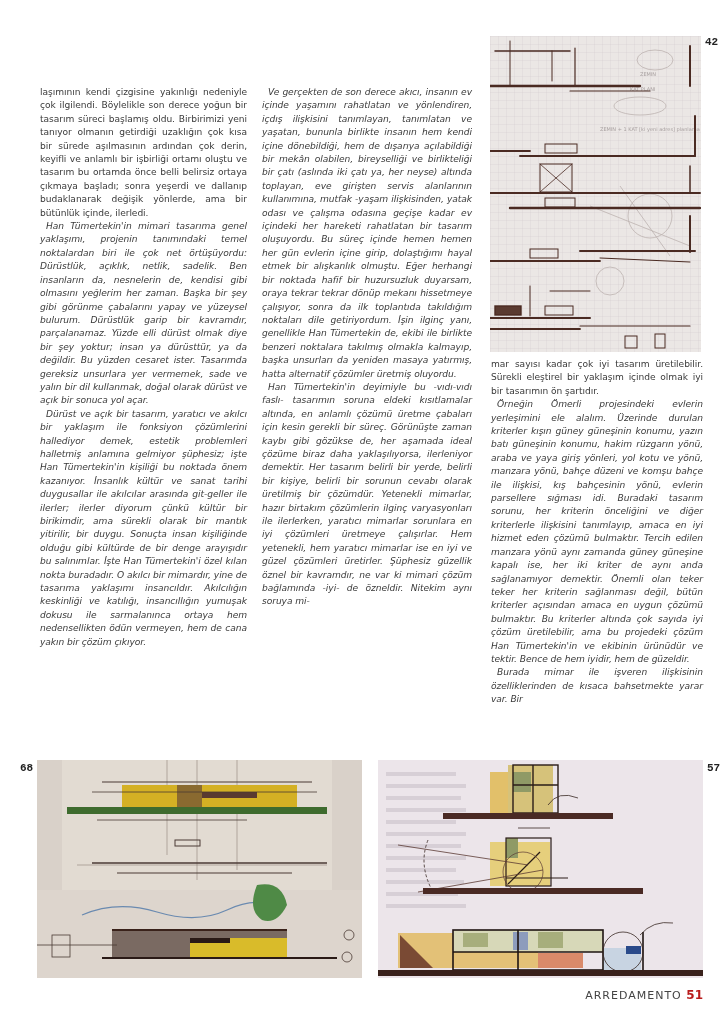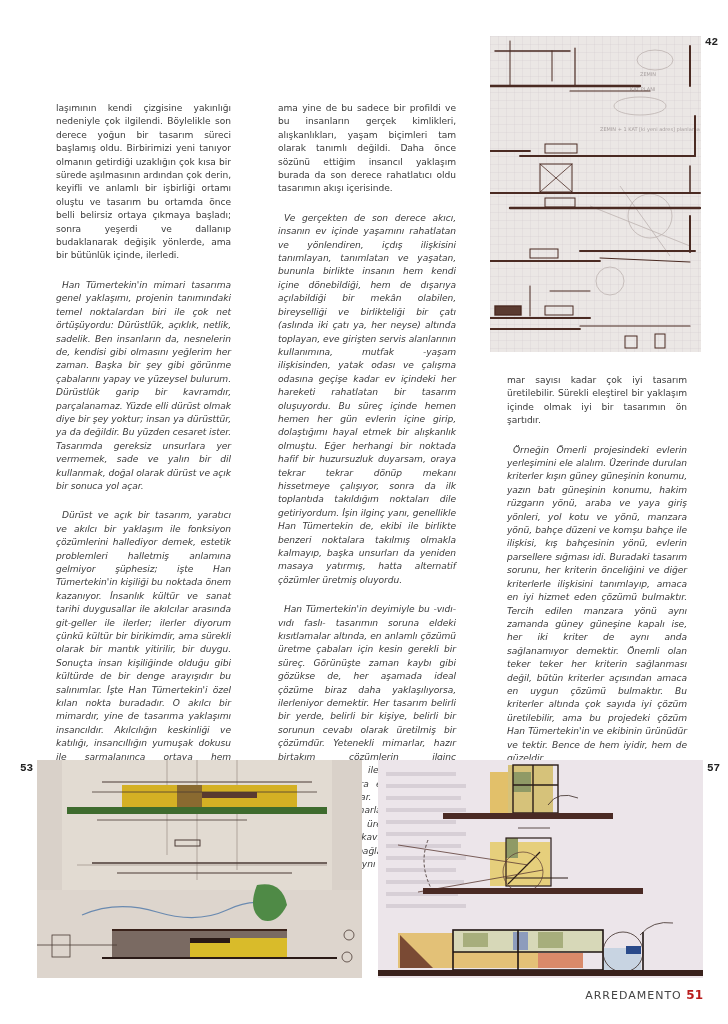--- a/index.html
+++ b/index.html
@@ -4,21 +4,21 @@
 <style>
   html, body { margin: 0; padding: 0; background: #ffffff; }
   body {
     width: 728px; height: 1024px; position: relative; overflow: hidden;
     font-family: "DejaVu Sans", sans-serif; color: #3a3a3a;
   }
   .col {
     position: absolute; font-size: 9.1px; line-height: 13.4px;
     text-align: justify; letter-spacing: -0.05px;
   }
-  .col p { margin: 16px; text-indent: 0; }
+  .col p { margin: 0; text-indent: 0; }
   .col p.indent { text-indent: 6px; font-style: italic; }
   #col1 { left: 40px; top: 86px; width: 207px; }
   #col2 { left: 262px; top: 86px; width: 210px; }
   #col3 { left: 491px; top: 358px; width: 212px; }
 
   .pagenum {
     position: absolute; font-weight: bold; font-size: 11px; color: #222;
     font-family: Liberation Mono, monospace;
   }
   #num42 { left: 705px; top: 36px; }
@@ -40,33 +40,32 @@
 </head>
 <body>
 
 <div id="col1" class="col">
   <p>laşımının kendi çizgisine yakınlığı nedeniyle çok ilgilendi. Böylelikle son derece yoğun bir tasarım süreci başlamış oldu. Birbirimizi yeni tanıyor olmanın getirdiği uzaklığın çok kısa bir sürede aşılmasının ardından çok derin, keyifli ve anlamlı bir işbirliği ortamı oluştu ve tasarım bu ortamda önce belli belirsiz ortaya çıkmaya başladı; sonra yeşerdi ve dallanıp budaklanarak değişik yönlerde, ama bir bütünlük içinde, ilerledi.</p>
   <p class="indent">Han Tümertekin'in mimari tasarıma genel yaklaşımı, projenin tanımındaki temel noktalardan biri ile çok net örtüşüyordu: Dürüstlük, açıklık, netlik, sadelik. Ben insanların da, nesnelerin de, kendisi gibi olmasını yeğlerim her zaman. Başka bir şey gibi görünme çabalarını yapay ve yüzeysel bulurum. Dürüstlük garip bir kavramdır, parçalanamaz. Yüzde elli dürüst olmak diye bir şey yoktur; insan ya dürüsttür, ya da değildir. Bu yüzden cesaret ister. Tasarımda gereksiz unsurlara yer vermemek, sade ve yalın bir dil kullanmak, doğal olarak dürüst ve açık bir sonuca yol açar.</p>
   <p class="indent">Dürüst ve açık bir tasarım, yaratıcı ve akılcı bir yaklaşım ile fonksiyon çözümlerini hallediyor demek, estetik problemleri halletmiş anlamına gelmiyor şüphesiz; işte Han Tümertekin'in kişiliği bu noktada önem kazanıyor. İnsanlık kültür ve sanat tarihi duygusallar ile akılcılar arasında git-geller ile ilerler; ilerler diyorum çünkü kültür bir birikimdir, ama sürekli olarak bir mantık yitirilir, bir duygu. Sonuçta insan kişiliğinde olduğu gibi kültürde de bir denge arayışıdır bu salınımlar. İşte Han Tümertekin'i özel kılan nokta buradadır. O akılcı bir mimardır, yine de tasarıma yaklaşımı insancıldır. Akılcılığın keskinliği ve katılığı, insancıllığın yumuşak dokusu ile sarmalanınca ortaya hem nedensellikten ödün vermeyen, hem de cana yakın bir çözüm çıkıyor.</p>
 </div>
 
 <div id="col2" class="col">
-  <p>ama yine de bu sadece bir profildi ve bu insanların gerçek kimlikleri, alışkanlıkları, yaşam biçimleri tam olarak tanımlı değildi. Daha önce sözünü ettiğim insancıl yaklaşım burada da son derece rahatlatıcı oldu tasarımın akışı içerisinde.</p>
   <p class="indent">Ve gerçekten de son derece akıcı, insanın ev içinde yaşamını rahatlatan ve yönlendiren, içdış ilişkisini tanımlayan, tanımlatan ve yaşatan, bununla birlikte insanın hem kendi içine dönebildiği, hem de dışarıya açılabildiği bir mekân olabilen, bireyselliği ve birlikteliği bir çatı (aslında iki çatı ya, her neyse) altında toplayan, eve girişten servis alanlarının kullanımına, mutfak -yaşam ilişkisinden, yatak odası ve çalışma odasına geçişe kadar ev içindeki her hareketi rahatlatan bir tasarım oluşuyordu. Bu süreç içinde hemen hemen her gün evlerin içine girip, dolaştığımı hayal etmek bir alışkanlık olmuştu. Eğer herhangi bir noktada hafif bir huzursuzluk duyarsam, oraya tekrar tekrar dönüp mekanı hissetmeye çalışıyor, sonra da ilk toplantıda takıldığım noktaları dile getiriyordum. İşin ilginç yanı, genellikle Han Tümertekin de, ekibi ile birlikte benzeri noktalara takılmış olmakla kalmayıp, başka unsurları da yeniden masaya yatırmış, hatta alternatif çözümler üretmiş oluyordu.</p>
   <p class="indent">Han Tümertekin'in deyimiyle bu -vıdı-vıdı faslı- tasarımın soruna eldeki kısıtlamalar altında, en anlamlı çözümü üretme çabaları için kesin gerekli bir süreç. Görünüşte zaman kaybı gibi gözükse de, her aşamada ideal çözüme biraz daha yaklaşılıyorsa, ilerleniyor demektir. Her tasarım belirli bir yerde, belirli bir kişiye, belirli bir sorunun cevabı olarak üretilmiş bir çözümdür. Yetenekli mimarlar, hazır birtakım çözümlerin ilginç varyasyonları ile ilerlerken, yaratıcı mimarlar sorunlara en iyi çözümleri üretmeye çalışırlar. Hem yetenekli, hem yaratıcı mimarlar ise en iyi ve güzel çözümleri üretirler. Şüphesiz güzellik öznel bir kavramdır, ne var ki mimari çözüm bağlamında -iyi- de özneldir. Nitekim aynı soruya mi-</p>
 </div>
 
 <div id="col3" class="col">
   <p>mar sayısı kadar çok iyi tasarım üretilebilir. Sürekli eleştirel bir yaklaşım içinde olmak iyi bir tasarımın ön şartıdır.</p>
   <p class="indent">Örneğin Ömerli projesindeki evlerin yerleşimini ele alalım. Üzerinde durulan kriterler kışın güney güneşinin konumu, yazın batı güneşinin konumu, hakim rüzgarın yönü, araba ve yaya giriş yönleri, yol kotu ve yönü, manzara yönü, bahçe düzeni ve komşu bahçe ile ilişkisi, kış bahçesinin yönü, evlerin parsellere sığması idi. Buradaki tasarım sorunu, her kriterin önceliğini ve diğer kriterlerle ilişkisini tanımlayıp, amaca en iyi hizmet eden çözümü bulmaktır. Tercih edilen manzara yönü aynı zamanda güney güneşine kapalı ise, her iki kriter de aynı anda sağlanamıyor demektir. Önemli olan teker teker her kriterin sağlanması değil, bütün kriterler açısından amaca en uygun çözümü bulmaktır. Bu kriterler altında çok sayıda iyi çözüm üretilebilir, ama bu projedeki çözüm Han Tümertekin'in ve ekibinin ürünüdür ve tektir. Bence de hem iyidir, hem de güzeldir.</p>
   <p class="indent">Burada mimar ile işveren ilişkisinin özelliklerinden de kısaca bahsetmekte yarar var. Bir</p>
 </div>
 
 <div id="num42" class="pagenum">42</div>
-<div id="num43" class="pagenum">53</div>
+<div id="num43" class="pagenum">68</div>
 <div id="num44" class="pagenum">57</div>
 
 <div id="fig42" class="figure">
   <svg viewBox="0 0 211 316" preserveAspectRatio="none">
     <defs>
       <pattern id="grid" width="8" height="8" patternUnits="userSpaceOnUse">
         <path d="M8 0 L0 0 0 8" fill="none" stroke="#cfc9cc" stroke-width="0.5"></path>
       </pattern>
     </defs>
     <rect width="211" height="316" fill="#ebe7e5"></rect>

